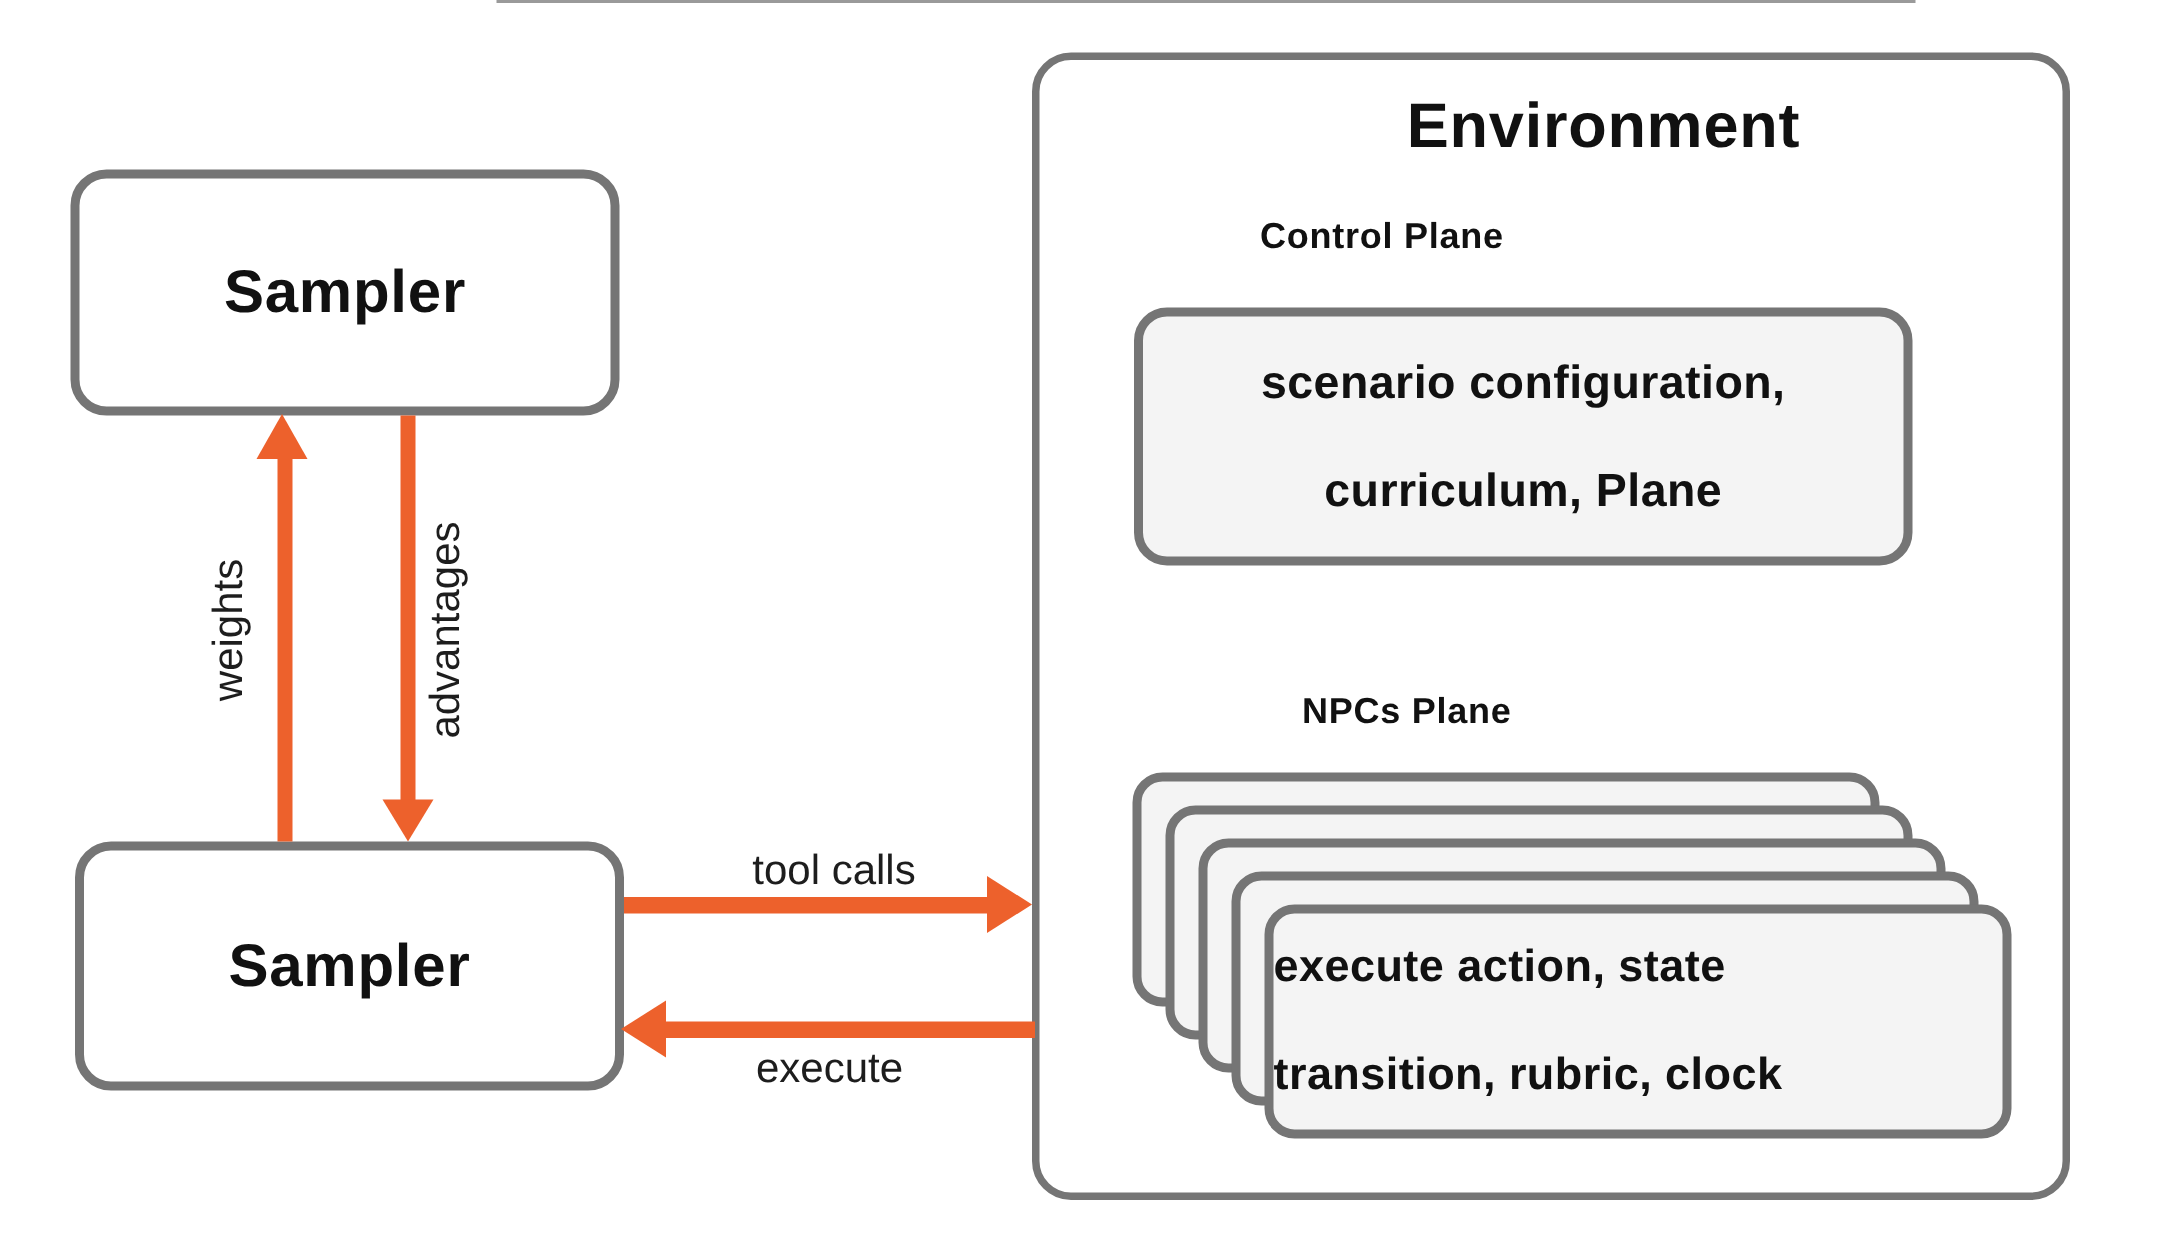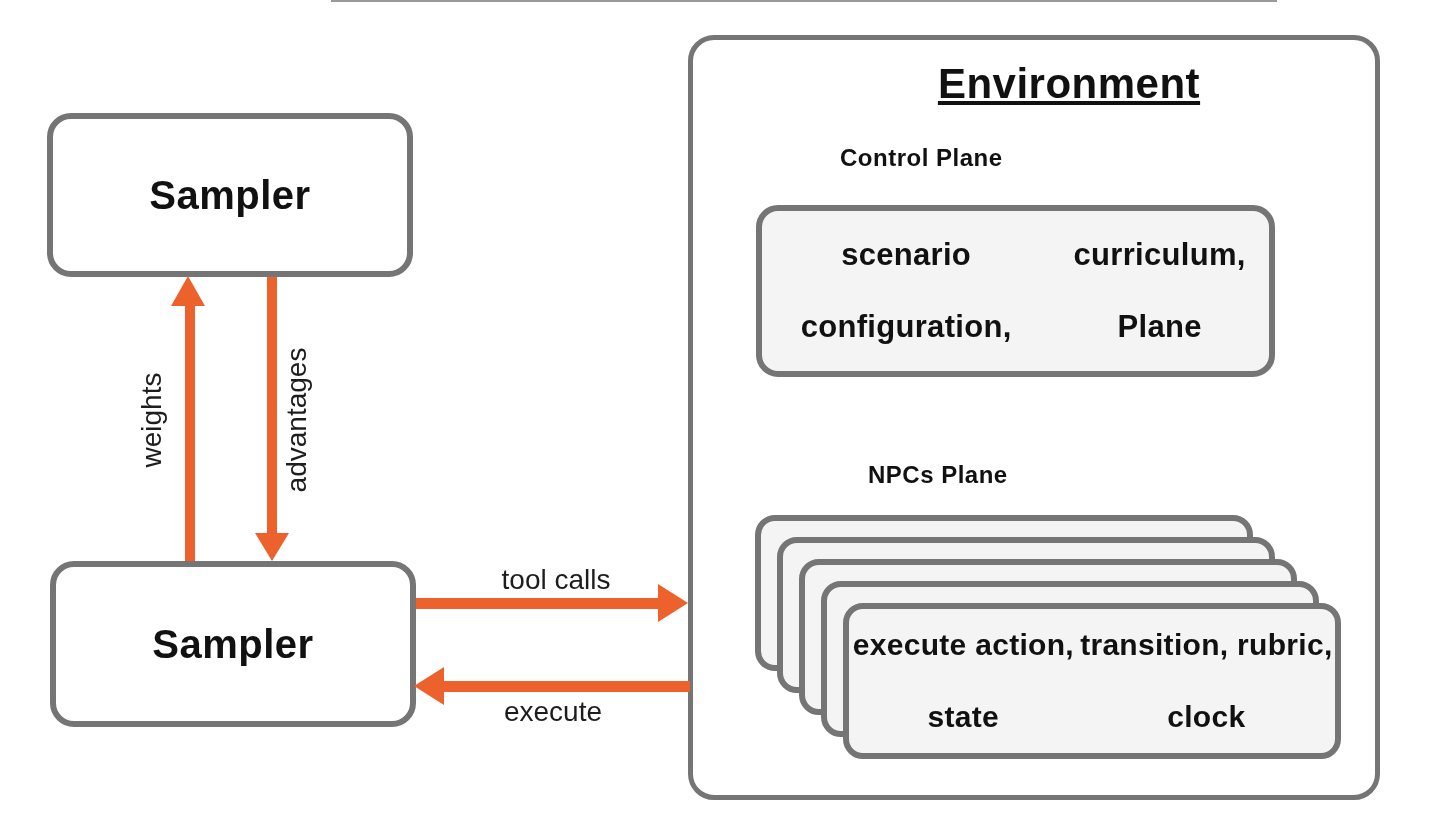--- a/index.html
+++ b/index.html
@@ -50,21 +50,20 @@
   }
   #environment-title {
     position: absolute;
     left: 0; top: 20px;
     width: 100%;
     text-align: center;
     transform: translateX(35px);
     font-size: 42px;
     font-weight: bold;
     letter-spacing: 0.5px;
-    text-decoration: underline;
   }
   .plane-heading {
     position: absolute;
     font-size: 24px;
     font-weight: bold;
     line-height: 40px;
     letter-spacing: 0.5px;
     white-space: nowrap;
   }
   #control-plane-heading { left: 147px; top: 98px; }
@@ -72,21 +71,21 @@
 
   #control-plane-box {
     position: absolute;
     box-sizing: border-box;
     left: 63px; top: 165px;
     width: 519px; height: 172px;
     background: #f4f4f4;
     border: 6px solid #757575;
     border-radius: 22px;
     display: flex;
-    flex-direction: row;
+    flex-direction: column;
     align-items: center;
     justify-content: center;
     text-align: center;
     font-size: 31px;
     font-weight: bold;
     line-height: 72px;
     letter-spacing: 0.3px;
   }
   .stack-card {
     position: absolute;
@@ -96,20 +95,21 @@
     border: 6px solid #757575;
     border-radius: 20px;
   }
   #card-0 { left: 62px;  top: 475px; }
   #card-1 { left: 84px;  top: 497px; }
   #card-2 { left: 106px; top: 519px; }
   #card-3 { left: 128px; top: 541px; }
   #card-4 {
     left: 150px; top: 563px;
     display: flex;
+    flex-direction: column;
     align-items: flex-start;
     justify-content: center;
     text-align: center;
     font-size: 30px;
     font-weight: bold;
     line-height: 72px;
     letter-spacing: 0.3px;
   }
 
   .shaft { position: absolute; background: #ed612c; }

